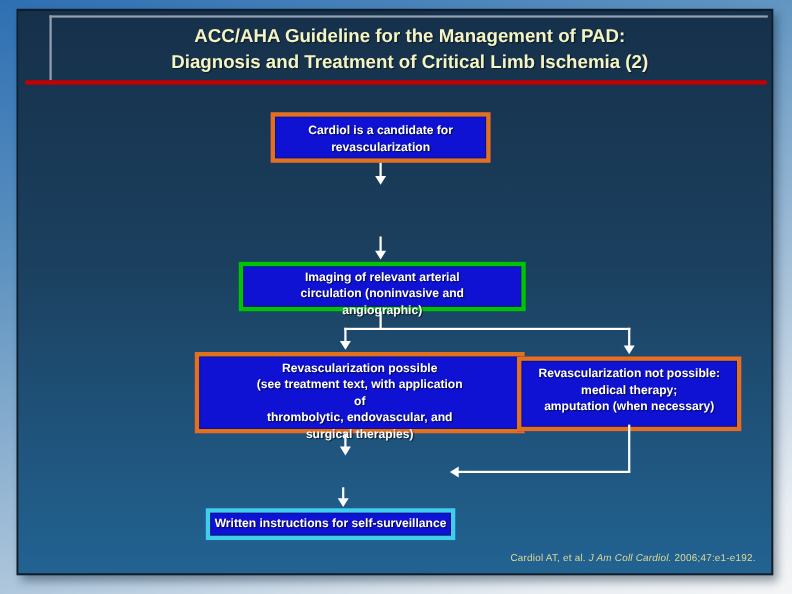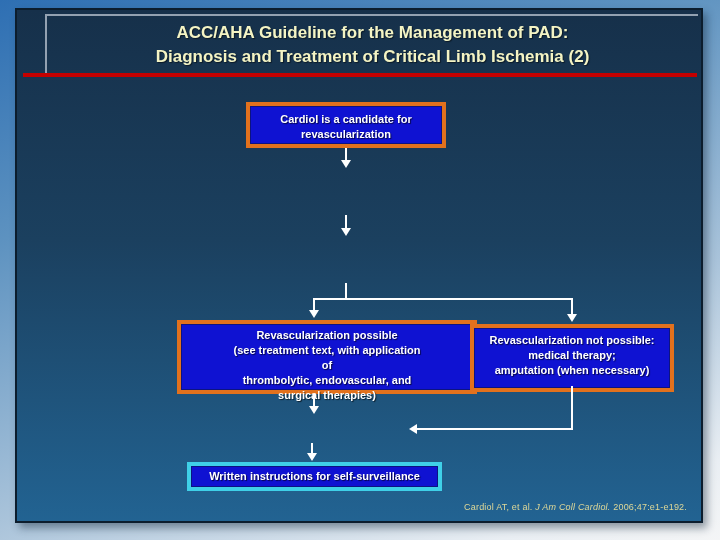--- a/index.html
+++ b/index.html
@@ -39,21 +39,21 @@
   .n-assessment{left:163px;top:159px;width:332px;height:44px;}
   .n-assessment .txt{top:3px;}
   .n-imaging{left:200px;top:228px;width:261px;height:45px;}
   .n-imaging .txt{top:3px;}
   .n-possible{left:145px;top:310px;width:300px;height:74px;margin-left:15px;}
   .n-possible .txt{top:4px;}
   .n-notpossible{left:453px;top:314px;width:204px;height:68px;}
   .n-notpossible .txt{top:5px;}
   .n-surveillance{left:198px;top:405px;width:195px;height:28px;}
   .n-surveillance .txt{top:2px;}
-  .n-written{left:170px;top:452px;width:255px;height:29px;text-decoration:underline;}
+  .n-written{left:170px;top:452px;width:227px;height:29px;text-decoration:underline;}
   .n-written .txt{top:3px;}
 
   .vline,.hline{position:absolute;background:#fff;}
   .vline{width:2px;}
   .hline{height:2px;}
   .ah-down{position:absolute;width:0;height:0;border-left:5px solid transparent;border-right:5px solid transparent;border-top:8px solid #fff;}
   .ah-left{position:absolute;width:0;height:0;border-top:5px solid transparent;border-bottom:5px solid transparent;border-right:8px solid #fff;}
 
   .c1v{left:328px;top:138px;height:14px;}   .c1a{left:324px;top:150px;}
   .c2v{left:328px;top:205px;height:15px;}   .c2a{left:324px;top:218px;}
@@ -89,20 +89,25 @@
 revascularization</div>
   </div>
 
   <div class="vline c1v"></div>
   <div class="ah-down c1a"></div>
 
 
   <div class="vline c2v"></div>
   <div class="ah-down c2a"></div>
 
+  <div class="node b-green n-imaging">
+    <div class="txt">Imaging of relevant arterial
+circulation (noninvasive and
+angiographic)</div>
+  </div>
 
   <div class="vline c3s"></div>
   <div class="hline c3h"></div>
   <div class="vline c3lv"></div>
   <div class="ah-down c3la"></div>
   <div class="vline c3rv"></div>
   <div class="ah-down c3ra"></div>
 
   <div class="node b-orange n-possible">
     <div class="txt">Revascularization possible

